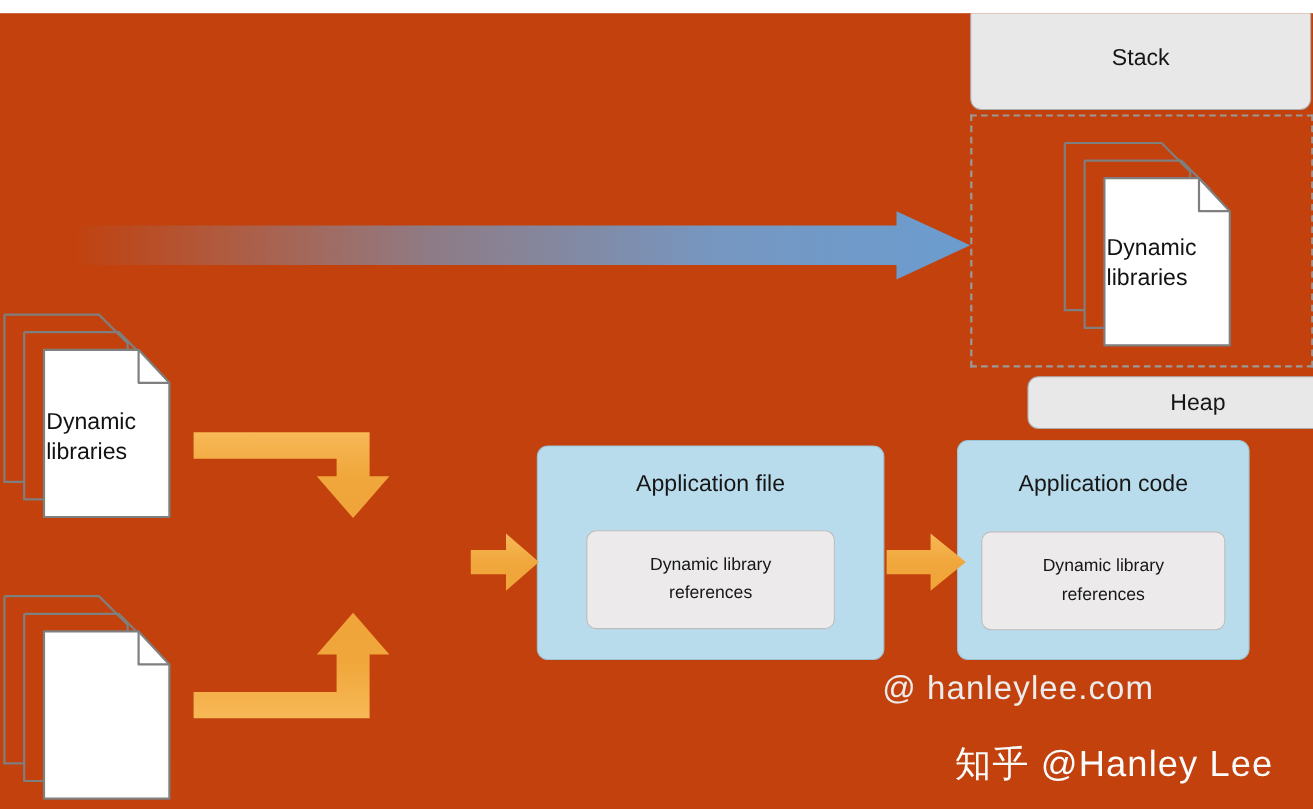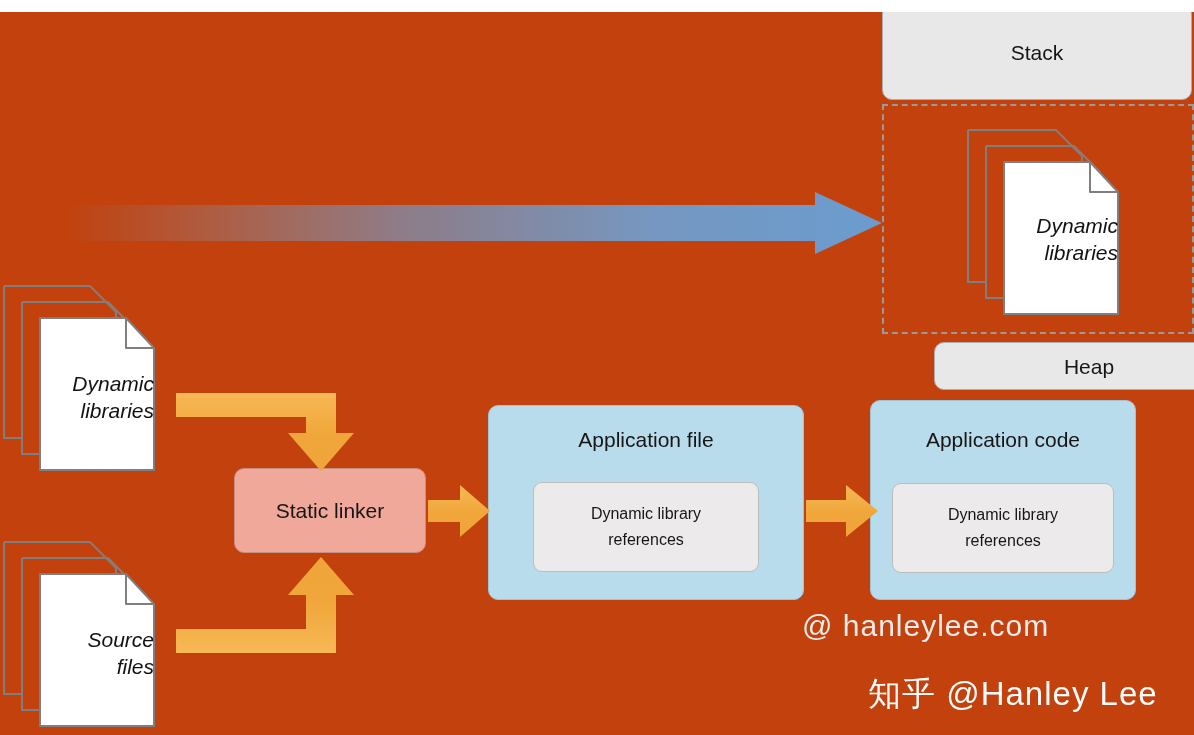--- a/index.html
+++ b/index.html
@@ -63,26 +63,25 @@
     box-sizing: border-box;
     border: 2px dashed #9a9a9a;
     background: transparent;
   }
 
   
   .docstack { position: absolute; }
   .docstack svg { display: block; overflow: visible; }
   .doc-text {
     position: absolute;
-    text-align: right;
+    text-align: left;
     color: #121212;
     font-size: 21px;
     line-height: 27px;
     white-space: pre-line;
-    font-style: italic;
   }
 
   
   .arrow-svg { position: absolute; overflow: visible; }
 
   
   .wm-site {
     position: absolute;
     color: #ececec;
     font-size: 30px;
@@ -149,44 +148,39 @@
   </div>
 
   <div class="box box-blue" style="left:488px; top:393px; width:316px; height:195px;">
     <div class="label" style="margin-top:20px;">Application file</div>
     <div class="inner-gray" style="margin-top:17px; width:224px; height:88px; display:flex; align-items:center; justify-content:center;">
       <div class="label label-small">Dynamic library
 references</div>
     </div>
   </div>
 
-  <div class="box box-salmon" style="left:234px; top:456px; width:192px; height:85px; justify-content:center;">
-    <div class="label">Static linker</div>
-  </div>
 
   <div class="docstack" style="left:0px; top:262px; width:180px; height:205px;">
     <svg width="180" height="205" viewBox="0 0 180 205">
       <path d="M 4 12 L 90 12 L 116 38 L 116 148 M 4 12 L 4 164 L 22 164" fill="none" stroke="#7f7f7f" stroke-width="2"></path>
       <path d="M 22 28 L 108 28 L 134 54 L 134 164 M 22 28 L 22 180 L 40 180" fill="none" stroke="#7f7f7f" stroke-width="2"></path>
       <path d="M 40 44 L 126 44 L 154 74 L 154 196 L 40 196 Z" fill="#ffffff" stroke="#7f7f7f" stroke-width="2" stroke-linejoin="round"></path>
       <path d="M 126 44 L 126 74 L 154 74" fill="none" stroke="#7f7f7f" stroke-width="2" stroke-linejoin="round"></path>
     </svg>
     <div class="doc-text" style="left:42px; top:96px; width:112px;">Dynamic
 libraries</div>
   </div>
 
   <div class="docstack" style="left:0px; top:518px; width:180px; height:205px;">
     <svg width="180" height="205" viewBox="0 0 180 205">
       <path d="M 4 12 L 90 12 L 116 38 L 116 148 M 4 12 L 4 164 L 22 164" fill="none" stroke="#7f7f7f" stroke-width="2"></path>
       <path d="M 22 28 L 108 28 L 134 54 L 134 164 M 22 28 L 22 180 L 40 180" fill="none" stroke="#7f7f7f" stroke-width="2"></path>
       <path d="M 40 44 L 126 44 L 154 74 L 154 196 L 40 196 Z" fill="#ffffff" stroke="#7f7f7f" stroke-width="2" stroke-linejoin="round"></path>
       <path d="M 126 44 L 126 74 L 154 74" fill="none" stroke="#7f7f7f" stroke-width="2" stroke-linejoin="round"></path>
     </svg>
-    <div class="doc-text" style="left:42px; top:96px; width:112px;">Source
-files</div>
   </div>
 
   <svg class="arrow-svg" style="left:176px; top:381px; width:180px; height:80px;" viewBox="0 0 180 80">
     <defs>
       <linearGradient id="orGradV1" x1="0" y1="0" x2="0" y2="1">
         <stop offset="0%" stop-color="#f7b856"></stop>
         <stop offset="55%" stop-color="#f0a63a"></stop>
         <stop offset="100%" stop-color="#efa53a"></stop>
       </linearGradient>
     </defs>

